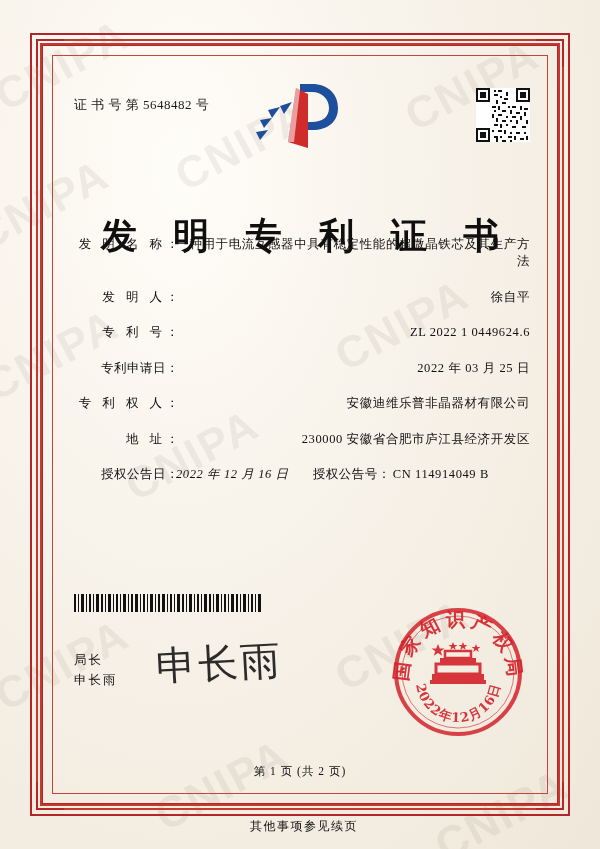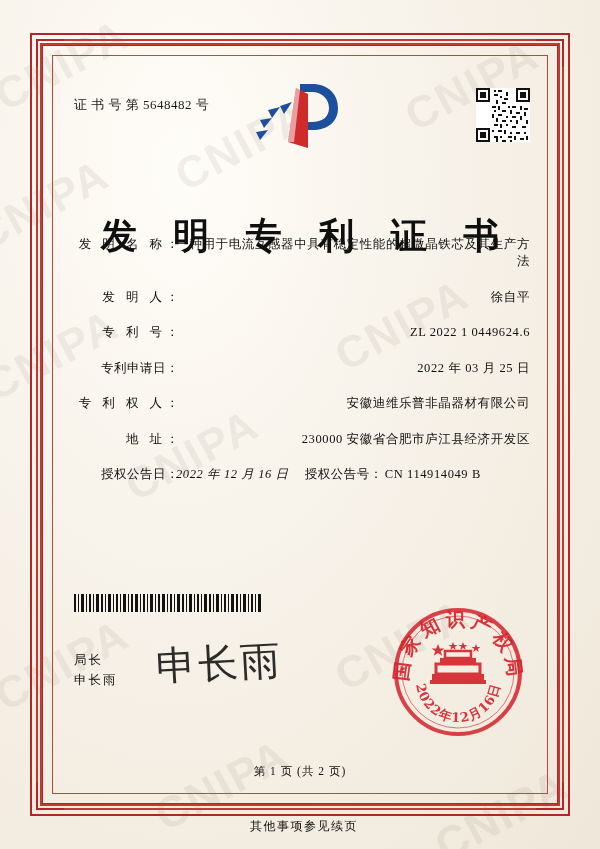--- a/index.html
+++ b/index.html
@@ -89,21 +89,21 @@
   .f-label{
     width:92px;flex:0 0 92px;
     letter-spacing:4px;
     white-space:nowrap;
   }
   .f-label.wide{letter-spacing:0.5px;}
   .f-colon{width:10px;flex:0 0 10px;}
   .f-value{flex:1;letter-spacing:0.6px;}
   .field.dual .f-value{flex:0 0 auto;font-style:italic;}
   .f-label2{
-    margin-left:16px;letter-spacing:0.5px;white-space:nowrap;
+    margin-left:24px;letter-spacing:0.5px;white-space:nowrap;
   }
   .f-value2{margin-left:2px;letter-spacing:0.6px;}
 
   .para{
     position:absolute;left:14px;right:12px;
     font-size:12px;line-height:22px;color:#111;
     text-align:justify;
     letter-spacing:0.4px;
   }
   .para.p1{top:392px;}

